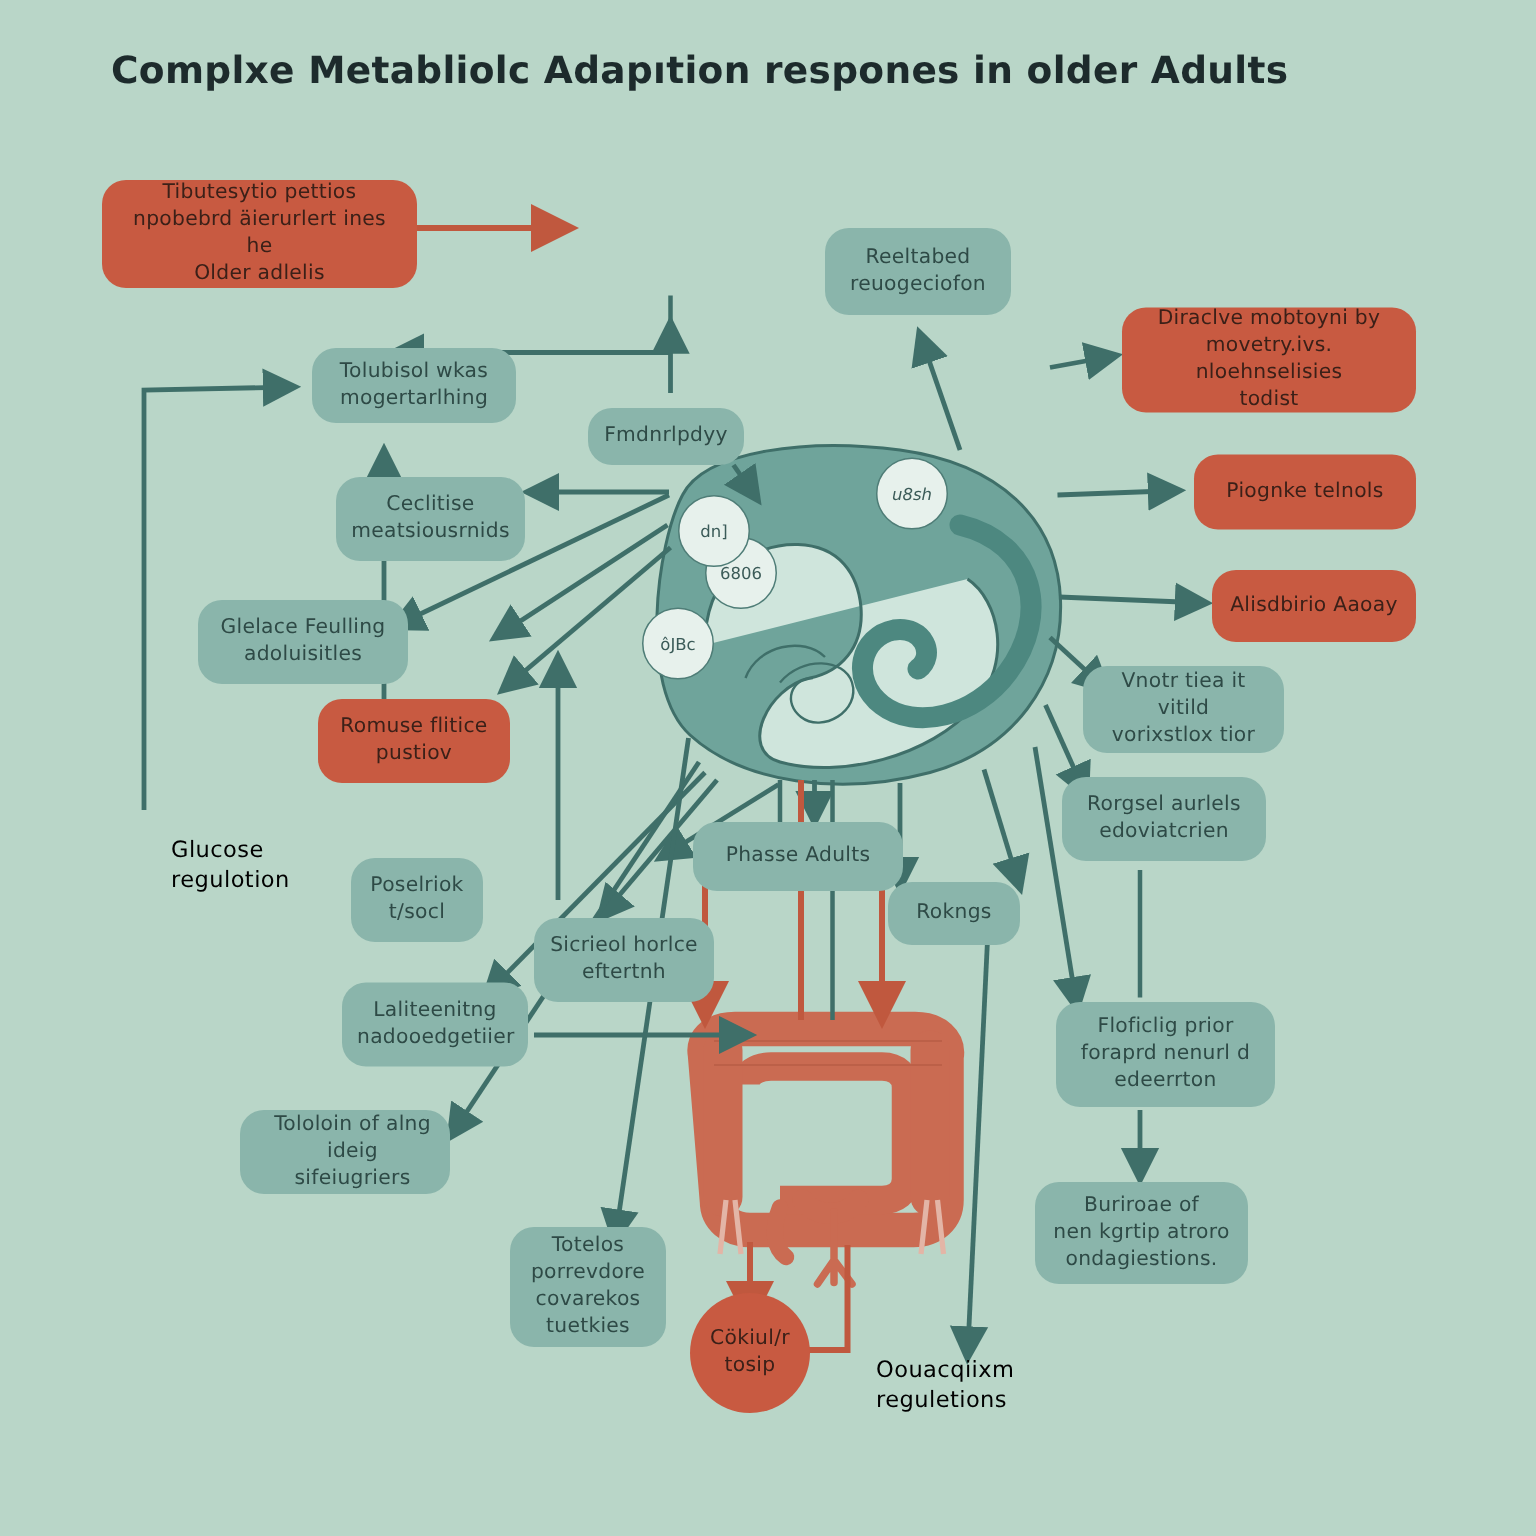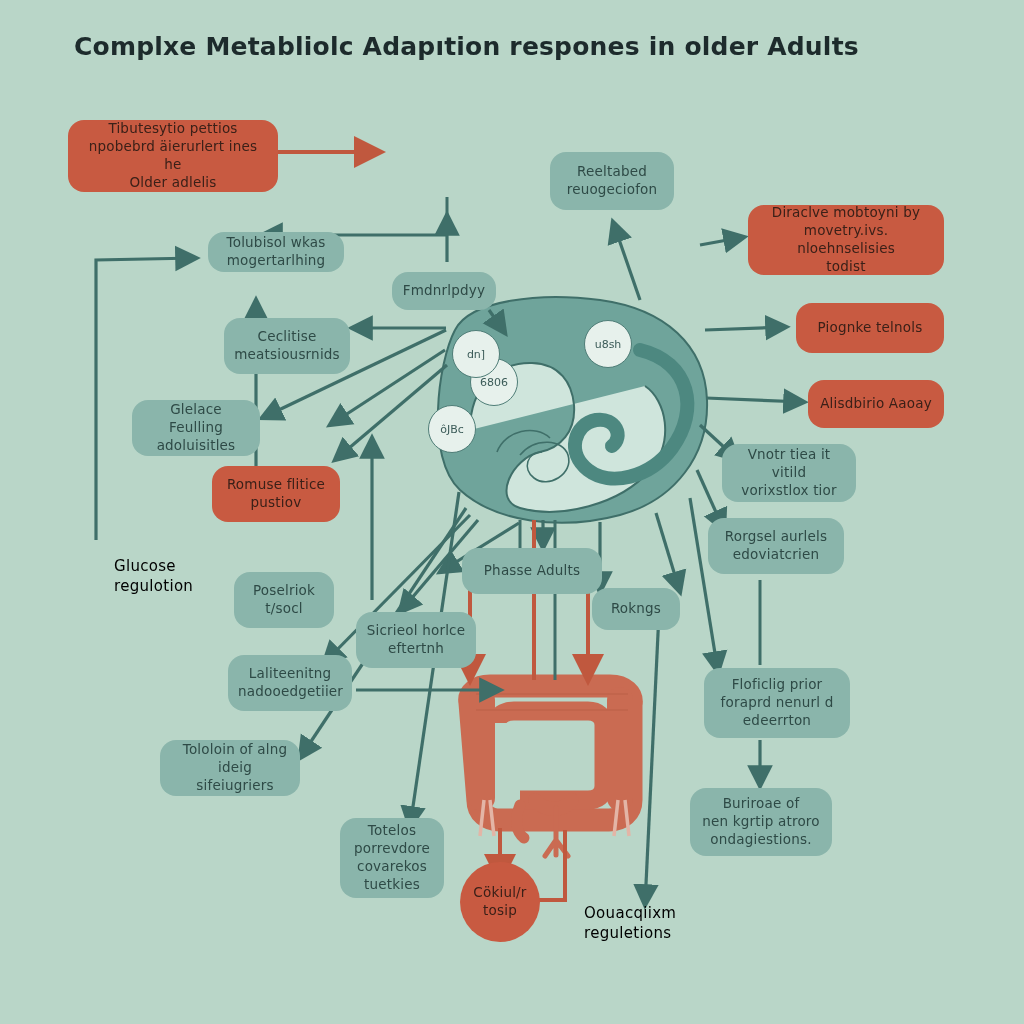--- a/index.html
+++ b/index.html
@@ -176,61 +176,61 @@
 
 
   <div class="node teal" style="left:550px; top:152px; width:124px; height:58px;">
     <span class="txt">Reeltabed<br>reuogeciofon</span>
   </div>
 
   <div class="node red" style="left:748px; top:205px; width:196px; height:70px;border-radius:16px;">
     <span class="txt">Diraclve mobtoyni by<br>movetry.ivs. nloehnselisies<br>todist</span>
   </div>
 
-  <div class="node teal" style="left:208px; top:232px; width:136px; height:40px;">
+  <div class="node teal" style="left:208px; top:232px; width:136px; height:50px;">
     <span class="txt">Tolubisol wkas<br>mogertarlhing</span>
   </div>
 
   <div class="node red" style="left:796px; top:303px; width:148px; height:50px;">
     <span class="txt">Piognke telnols</span>
   </div>
 
   <div class="node teal" style="left:224px; top:318px; width:126px; height:56px;">
     <span class="txt">Ceclitise<br>meatsiousrnids</span>
   </div>
 
   <div class="node teal" style="left:392px; top:272px; width:104px; height:38px;">
     <span class="txt">Fmdnrlpdyy</span>
   </div>
 
   <div class="node red" style="left:808px; top:380px; width:136px; height:48px;">
     <span class="txt">Alisdbirio Aaoay</span>
   </div>
 
-  <div class="node teal" style="left:132px; top:400px; width:128px; height:56px;align-items:center;">
+  <div class="node teal" style="left:132px; top:400px; width:140px; height:56px;align-items:center;">
     <span class="txt">Glelace Feulling<br>adoluisitles</span>
   </div>
 
   <div class="node teal" style="left:722px; top:444px; width:134px; height:58px;">
     <span class="txt">Vnotr tiea it vitild<br>vorixstlox tior</span>
   </div>
 
   <div class="node red" style="left:212px; top:466px; width:128px; height:56px;">
     <span class="txt">Romuse flitice<br>pustiov</span>
   </div>
 
   <div class="node teal" style="left:708px; top:518px; width:136px; height:56px;">
     <span class="txt">Rorgsel aurlels<br>edoviatcrien</span>
   </div>
 
   <div class="node teal" style="left:462px; top:548px; width:140px; height:46px;">
     <span class="txt">Phasse Adults</span>
   </div>
 
-  <div class="node teal" style="left:234px; top:572px; width:100px; height:56px;">
+  <div class="node teal" style="left:234px; top:572px; width:88px; height:56px;">
     <span class="txt">Poselriok<br>t/socl</span>
   </div>
 
   <div class="node teal" style="left:592px; top:588px; width:88px; height:42px;">
     <span class="txt">Rokngs</span>
   </div>
 
   <div class="node teal" style="left:356px; top:612px; width:120px; height:56px;">
     <span class="txt">Sicrieol horlce<br>eftertnh</span>
   </div>
@@ -256,21 +256,21 @@
   </div>
 
   <div class="node red circle" style="left:460px; top:862px; width:80px; height:80px;">
     <span class="txt">Cökiul/r<br>tosip</span>
   </div>
 
   <div class="free-label" style="left:114px; top:556px;">Glucose<br>regulotion</div>
 
   <div class="free-label" style="left:584px; top:903px;">Oouacqiixm<br>reguletions</div>
 
-  <div class="marker-node" style="left:584px; top:320px;">
+  <div class="marker-node" style="left:584px; top:305px;font-style:italic;">
     <span>u8sh</span>
   </div>
   <div class="marker-node" style="left:470px; top:358px;">
     <span>6806</span>
   </div>
   <div class="marker-node" style="left:452px; top:330px;">
     <span>dn]</span>
   </div>
   <div class="marker-node" style="left:428px; top:405px;">
     <span>ôJBc</span>

